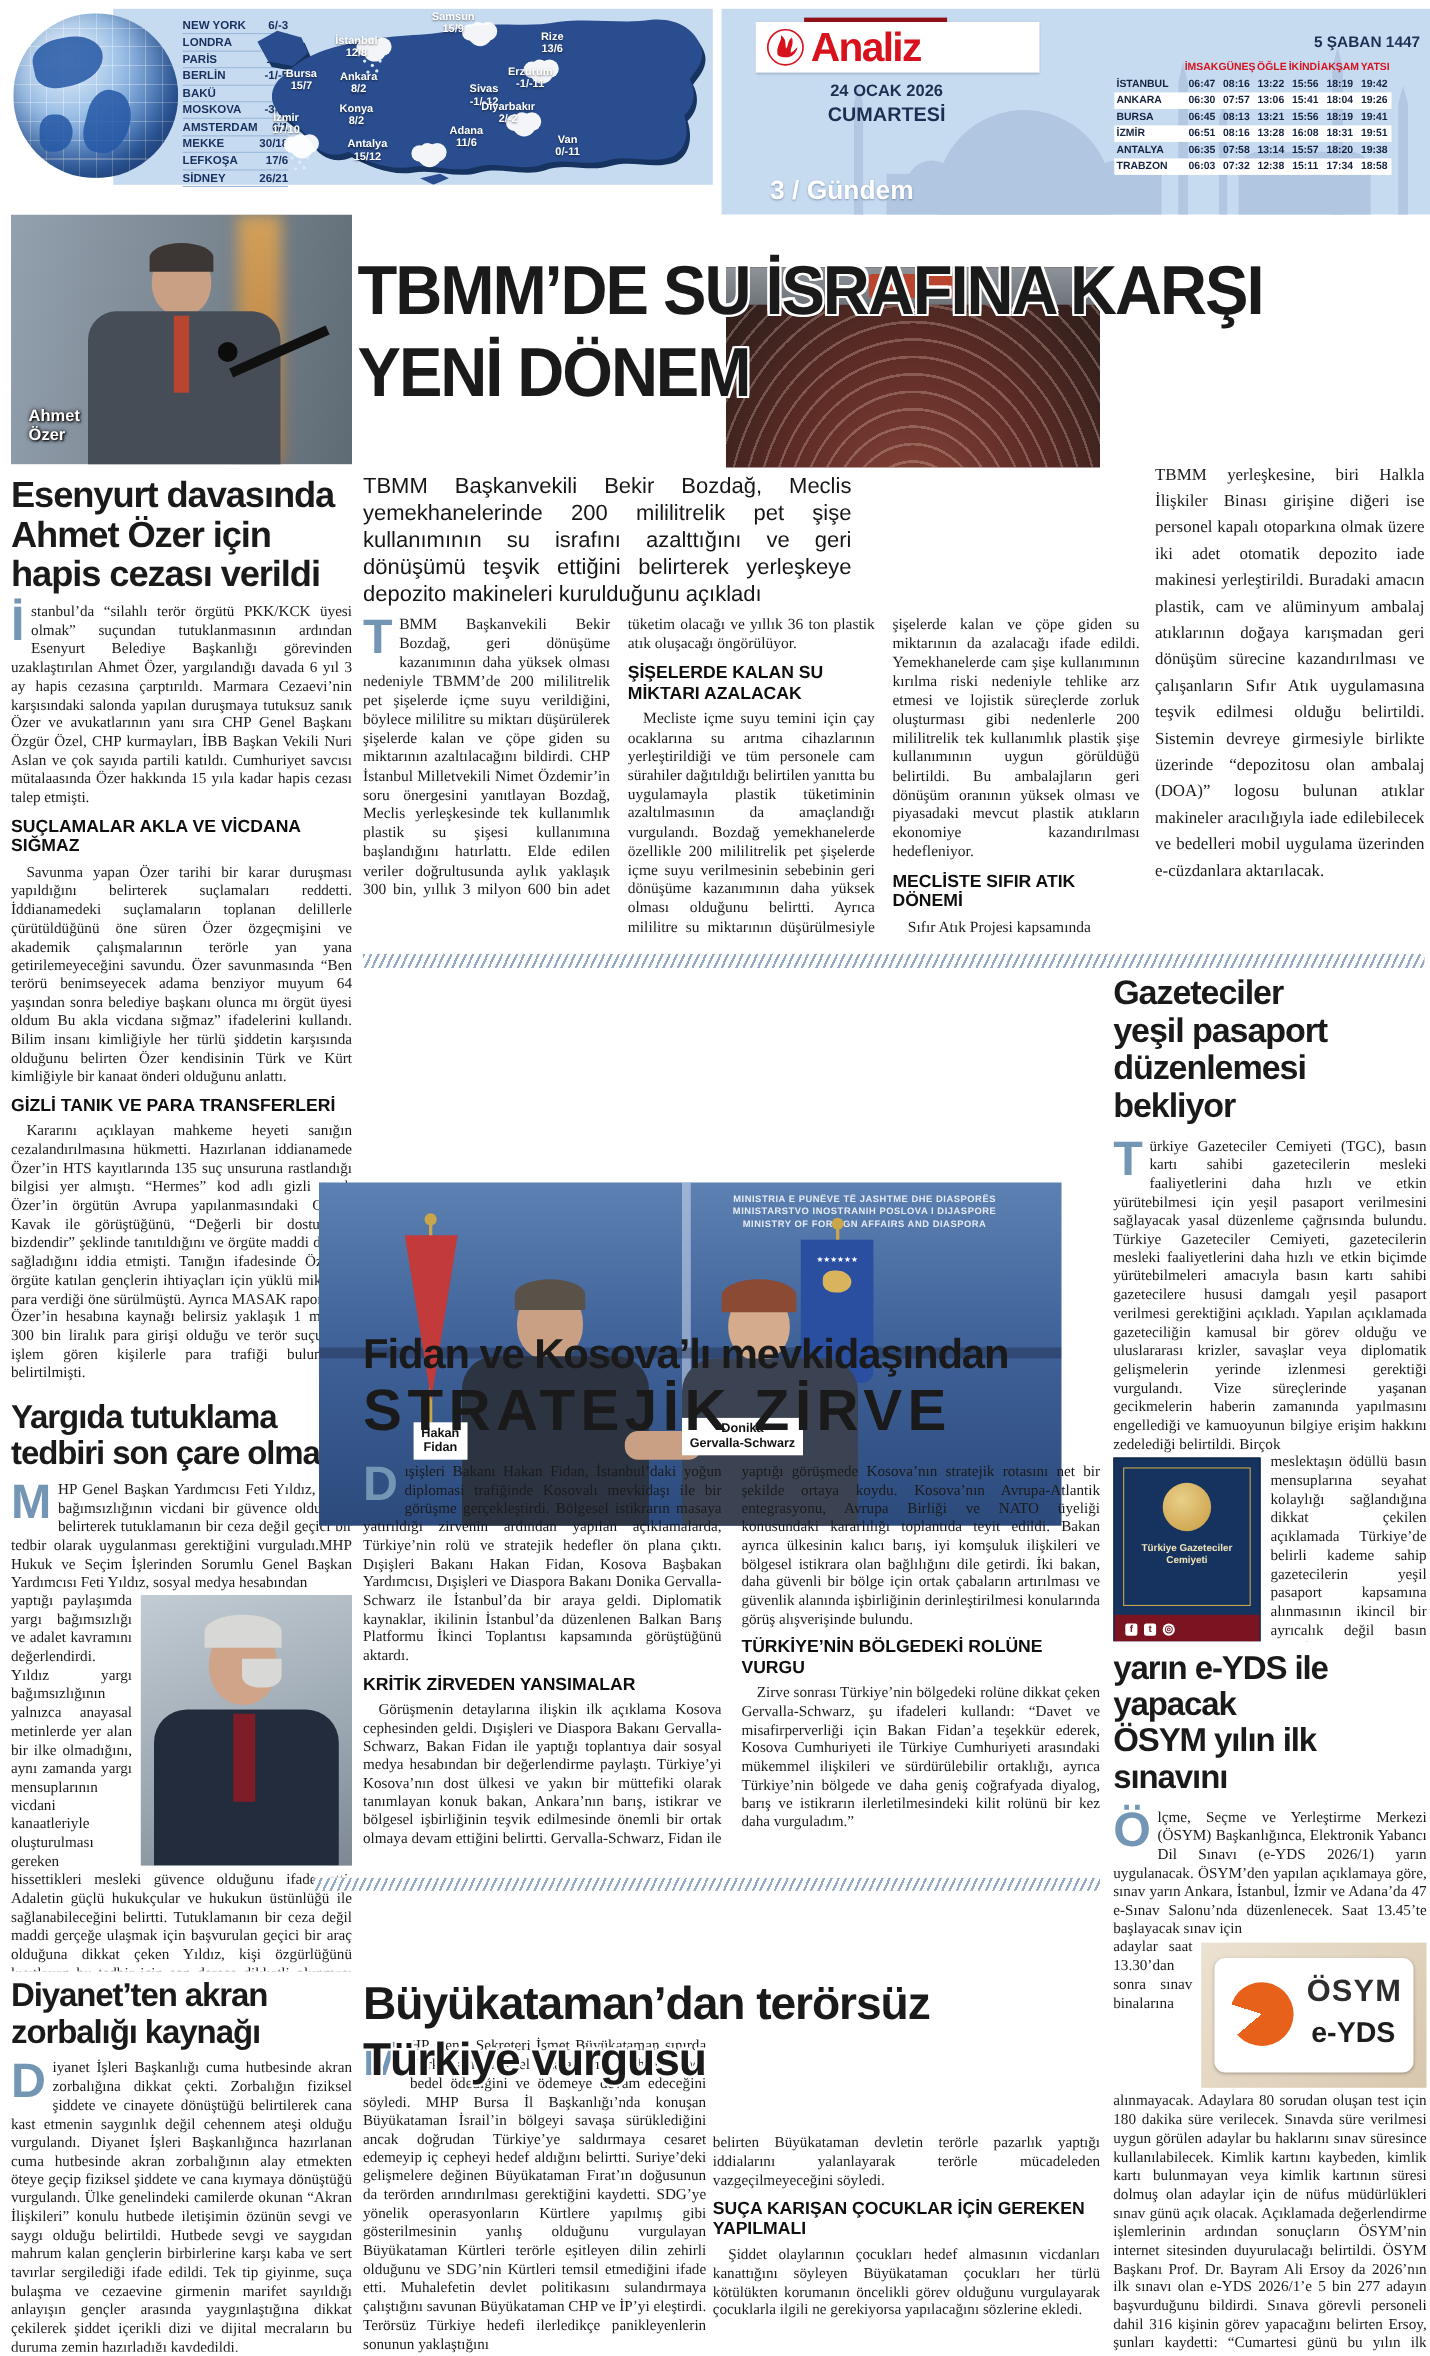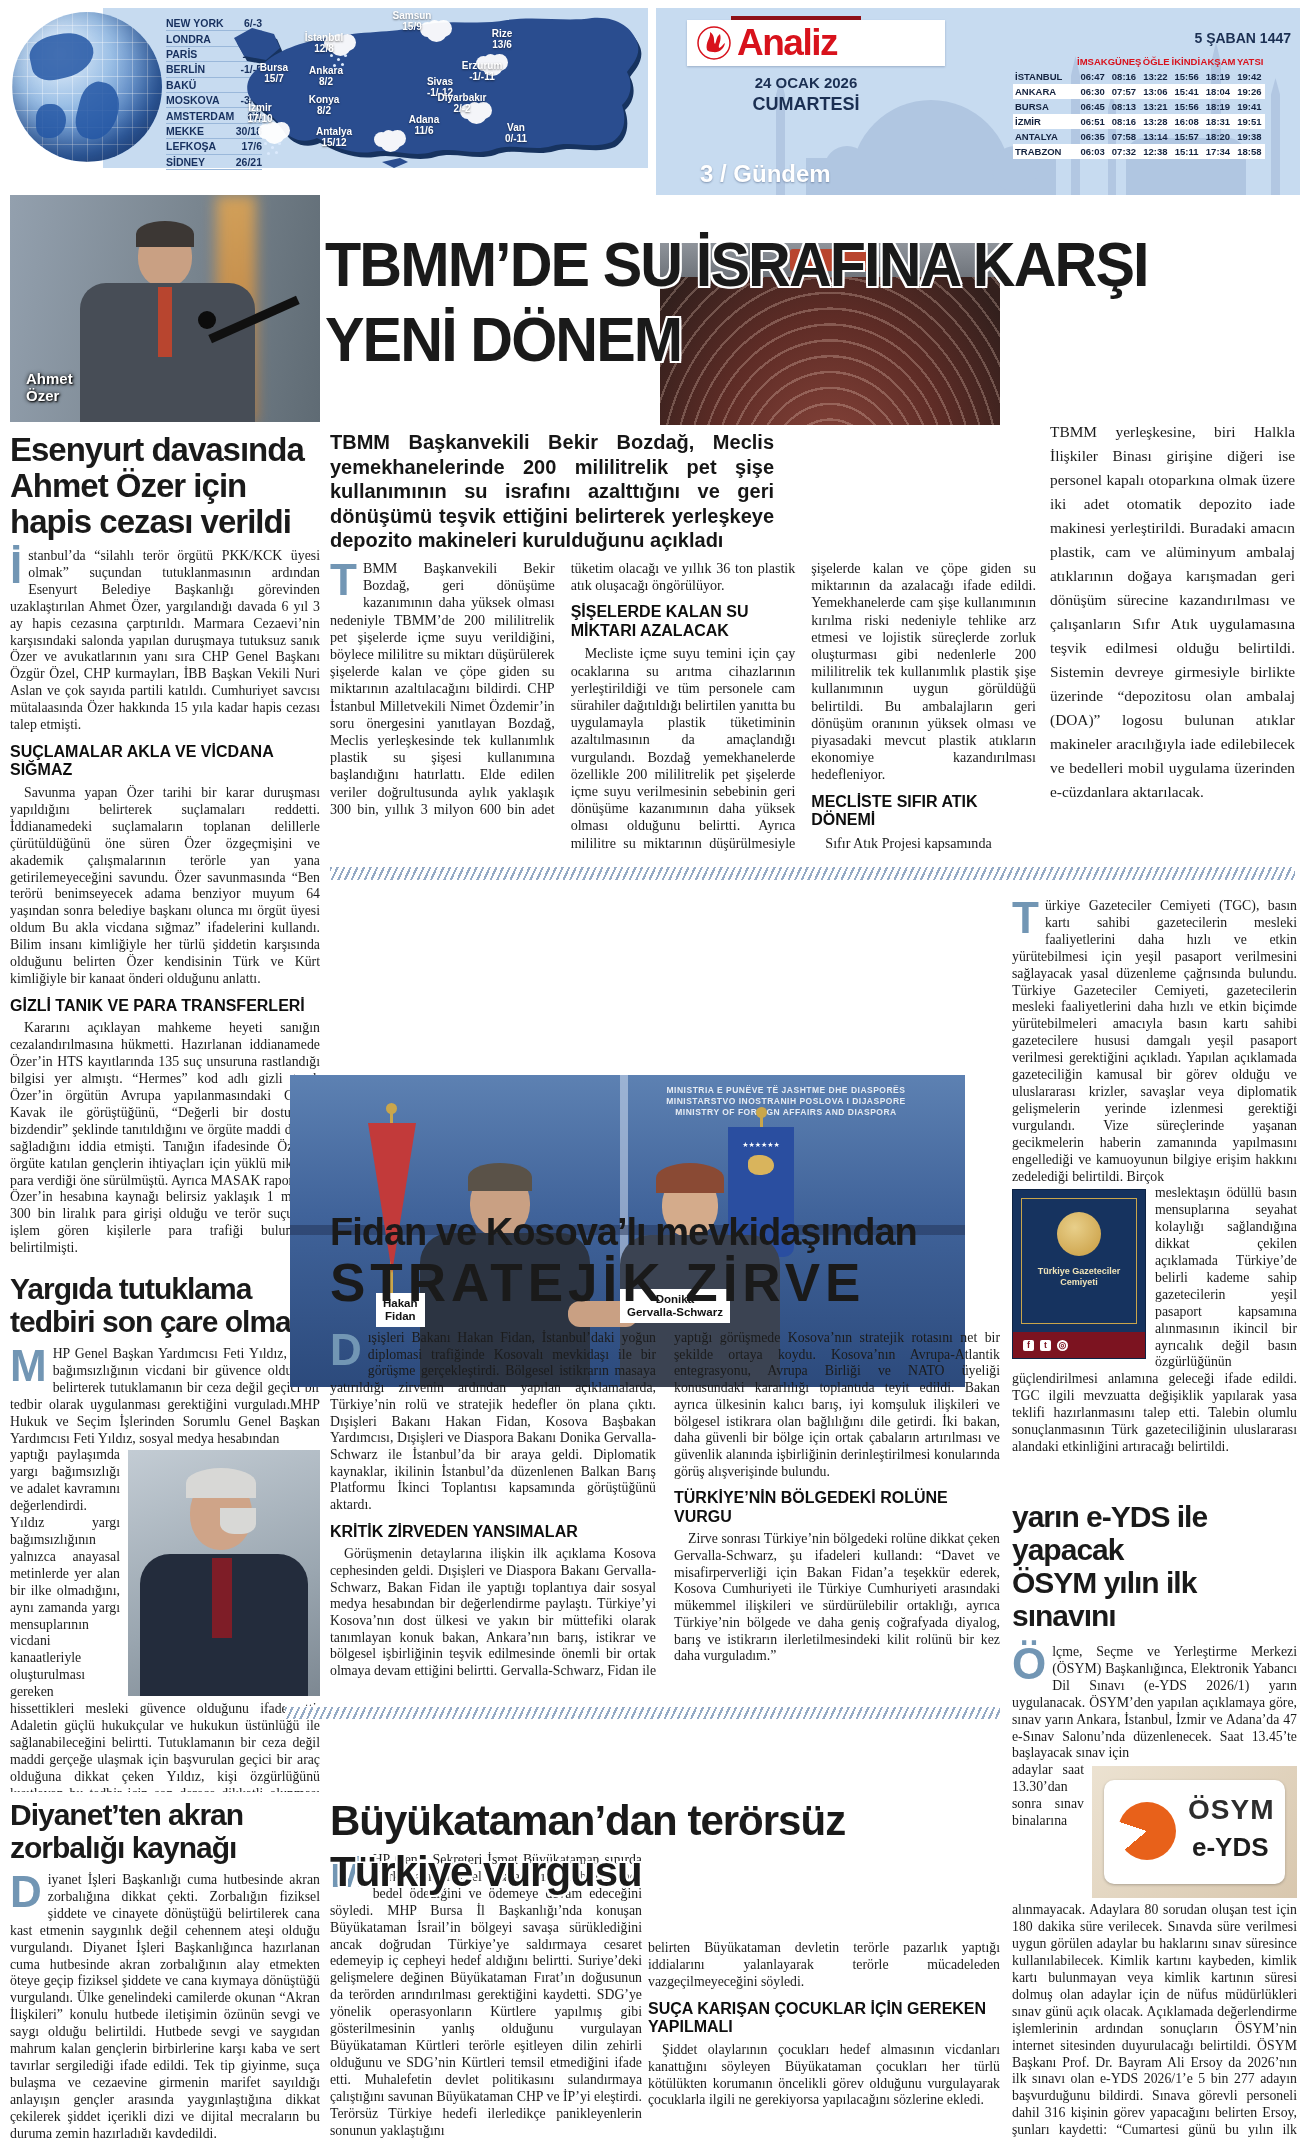--- a/index.html
+++ b/index.html
@@ -326,21 +326,21 @@
             background:radial-gradient(ellipse at 50% 125%, #8a463c 0%, #5e2c26 48%, #33201d 85%);">
   <div class="abs" style="left:0;top:0;width:100%;height:34px;background:linear-gradient(#8e939a,#6f747b)"></div>
   <div class="abs" style="left:0;top:34px;width:100%;height:148px;
        background:repeating-radial-gradient(ellipse at 50% 140%, rgba(235,205,190,.28) 0 2px, transparent 2px 13px)"></div>
   <div class="abs" style="left:130px;top:6px;width:80px;height:22px;background:#b9452e;border-radius:3px"></div>
 </div>
 <div class="abs outline" style="left:325px;top:228px;z-index:3;transform:scaleX(.94);transform-origin:left top">
   <div class="hl" style="font-size:63px;line-height:72px;letter-spacing:-2px;white-space:nowrap">TBMM’DE SU İSRAFINA KARŞI</div>
   <div class="hl" style="font-size:63px;line-height:78px;letter-spacing:-2px;white-space:nowrap">YENİ DÖNEM</div>
 </div>
-<div class="abs" style="left:330px;top:430px;width:444px;font-size:20px;line-height:24.5px;font-weight:700;color:#161616;text-align:justify">TBMM Başkanvekili Bekir Bozdağ, Meclis yemekhanelerinde 200 mililitrelik pet şişe kullanımının su israfını azalttığını ve geri dönüşümü teşvik ettiğini belirterek yerleşkeye depozito makineleri kurulduğunu açıkladı</div>
+<div class="abs" style="left:330px;top:430px;width:444px;font-size:20px;line-height:24.5px;font-weight:400;color:#161616;text-align:justify">TBMM Başkanvekili Bekir Bozdağ, Meclis yemekhanelerinde 200 mililitrelik pet şişe kullanımının su israfını azalttığını ve geri dönüşümü teşvik ettiğini belirterek yerleşkeye depozito makineleri kurulduğunu açıkladı</div>
 <div class="abs clip cols3" style="left:330px;top:560px;width:706px;height:306px;font-size:14.1px;line-height:17.2px">
   <p class="serif dropcap" style="margin:0;font-size:14.1px;line-height:17.2px">TBMM Başkanvekili Bekir Bozdağ, geri dönüşüme kazanımının daha yüksek olması nedeniyle TBMM’de 200 mililitrelik pet şişelerde içme suyu verildiğini, böylece mililitre su miktarı düşürülerek şişelerde kalan ve çöpe giden su miktarının azaltılacağını bildirdi. CHP İstanbul Milletvekili Nimet Özdemir’in soru önergesini yanıtlayan Bozdağ, Meclis yerleşkesinde tek kullanımlık plastik su şişesi kullanımına başlandığını hatırlattı. Elde edilen veriler doğrultusunda aylık yaklaşık 300 bin, yıllık 3 milyon 600 bin adet tüketim olacağı ve yıllık 36 ton plastik atık oluşacağı öngörülüyor.</p>
   <div class="sub">ŞİŞELERDE KALAN SU MİKTARI AZALACAK</div>
   <p class="serif" style="margin:0;text-indent:14px;font-size:14.1px;line-height:17.2px">Mecliste içme suyu temini için çay ocaklarına su arıtma cihazlarının yerleştirildiği ve tüm personele cam sürahiler dağıtıldığı belirtilen yanıtta bu uygulamayla plastik tüketiminin azaltılmasının da amaçlandığı vurgulandı. Bozdağ yemekhanelerde özellikle 200 mililitrelik pet şişelerde içme suyu verilmesinin sebebinin geri dönüşüme kazanımının daha yüksek olması olduğunu belirtti. Ayrıca mililitre su miktarının düşürülmesiyle şişelerde kalan ve çöpe giden su miktarının da azalacağı ifade edildi. Yemekhanelerde cam şişe kullanımının kırılma riski nedeniyle tehlike arz etmesi ve lojistik süreçlerde zorluk oluşturması gibi nedenlerle 200 mililitrelik tek kullanımlık plastik şişe kullanımının uygun görüldüğü belirtildi. Bu ambalajların geri dönüşüm oranının yüksek olması ve piyasadaki mevcut plastik atıkların ekonomiye kazandırılması hedefleniyor.</p>
   <div class="sub">MECLİSTE SIFIR ATIK DÖNEMİ</div>
   <p class="serif" style="margin:0;text-indent:14px;font-size:14.1px;line-height:17.2px">Sıfır Atık Projesi kapsamında</p>
 </div>
 <div class="abs clip serif" style="left:1050px;top:420px;width:245px;height:436px;font-size:15.4px;line-height:24px">TBMM yerleşkesine, biri Halkla İlişkiler Binası girişine diğeri ise personel kapalı otoparkına olmak üzere iki adet otomatik depozito iade makinesi yerleştirildi. Buradaki amacın plastik, cam ve alüminyum ambalaj atıklarının doğaya karışmadan geri dönüşüm sürecine kazandırılması ve çalışanların Sıfır Atık uygulamasına teşvik edilmesi olduğu belirtildi. Sistemin devreye girmesiyle birlikte üzerinde “depozitosu olan ambalaj (DOA)” logosu bulunan atıklar makineler aracılığıyla iade edilebilecek ve bedelleri mobil uygulama üzerinden e-cüzdanlara aktarılacak.</div>
 
 <div class="abs hatch" style="left:330px;top:866px;width:965px;height:13px"></div>
@@ -404,20 +404,25 @@
   <div class="hl" style="font-size:42px;line-height:52px;font-weight:700">Türkiye vurgusu</div>
 </div>
 <div class="abs clip serif body-s dropcap" style="left:330px;top:1852px;width:312px;height:288px">MHP Genel Sekreteri İsmet Büyükataman sınırda Türk bayrağına el uzatanların tarih boyunca bedel ödediğini ve ödemeye devam edeceğini söyledi. MHP Bursa İl Başkanlığı’nda konuşan Büyükataman İsrail’in bölgeyi savaşa sürüklediğini ancak doğrudan Türkiye’ye saldırmaya cesaret edemeyip iç cepheyi hedef aldığını belirtti. Suriye’deki gelişmelere değinen Büyükataman Fırat’ın doğusunun da terörden arındırılması gerektiğini kaydetti. SDG’ye yönelik operasyonların Kürtlere yapılmış gibi gösterilmesinin yanlış olduğunu vurgulayan Büyükataman Kürtleri terörle eşitleyen dilin zehirli olduğunu ve SDG’nin Kürtleri temsil etmediğini ifade etti. Muhalefetin devlet politikasını sulandırmaya çalıştığını savunan Büyükataman CHP ve İP’yi eleştirdi. Terörsüz Türkiye hedefi ilerledikçe panikleyenlerin sonunun yaklaştığını</div>
 <div class="abs clip" style="left:648px;top:1940px;width:352px;height:200px">
   <p class="serif body-s" style="margin:0">belirten Büyükataman devletin terörle pazarlık yaptığı iddialarını yalanlayarak terörle mücadeleden vazgeçilmeyeceğini söyledi.</p>
   <div class="sub">SUÇA KARIŞAN ÇOCUKLAR İÇİN GEREKEN YAPILMALI</div>
   <p class="serif body-s" style="margin:0;text-indent:14px">Şiddet olaylarının çocukları hedef almasının vicdanları kanattığını söyleyen Büyükataman çocukları her türlü kötülükten korumanın öncelikli görev olduğunu vurgulayarak çocuklarla ilgili ne gerekiyorsa yapılacağını sözlerine ekledi.</p>
 </div>
 
 <div class="abs clip" style="left:1012px;top:886px;width:285px;height:606px">
+  <div class="hl" style="font-size:31px;line-height:34px;font-weight:700">
+    <div>Gazeteciler</div>
+    <div>yeşil pasaport</div>
+    <div>düzenlemesi bekliyor</div>
+  </div>
   <p class="serif body-s dropcap" style="margin:12px 0 0">Türkiye Gazeteciler Cemiyeti (TGC), basın kartı sahibi gazetecilerin mesleki faaliyetlerini daha hızlı ve etkin yürütebilmesi için yeşil pasaport verilmesini sağlayacak yasal düzenleme çağrısında bulundu. Türkiye Gazeteciler Cemiyeti, gazetecilerin mesleki faaliyetlerini daha hızlı ve etkin biçimde yürütebilmeleri amacıyla basın kartı sahibi gazetecilere hususi damgalı yeşil pasaport verilmesi gerektiğini açıkladı. Yapılan açıklamada gazeteciliğin kamusal bir görev olduğu ve uluslararası krizler, savaşlar veya diplomatik gelişmelerin yerinde izlenmesi gerektiği vurgulandı. Vize süreçlerinde yaşanan gecikmelerin haberin zamanında yapılmasını engellediği ve kamuoyunun bilgiye erişim hakkını zedelediği belirtildi. Birçok</p>
   <div>
     <div class="photo" style="float:left;width:132px;height:168px;margin:4px 9px 2px 0;background:#16335f;border:1px solid #0d2344">
       <div class="abs" style="left:8px;top:8px;right:8px;bottom:34px;border:1px solid #caa64b"></div>
       <div class="abs" style="left:44px;top:22px;width:44px;height:44px;border-radius:50%;background:radial-gradient(circle at 40% 35%,#e8cf8a,#c89b3f)"></div>
       <div class="abs" style="left:10px;top:76px;width:112px;text-align:center;color:#efe3b8;font-size:9px;line-height:11px;font-weight:bold">Türkiye Gazeteciler Cemiyeti</div>
       <div class="abs" style="left:0;bottom:0;width:132px;height:26px;background:#7c1320;display:flex;align-items:center;gap:6px;padding-left:10px">
         <span style="width:11px;height:11px;background:#fff;color:#7c1320;font-size:9px;font-weight:bold;text-align:center;line-height:11px;border-radius:2px">f</span>
         <span style="width:11px;height:11px;background:#fff;color:#7c1320;font-size:9px;font-weight:bold;text-align:center;line-height:11px;border-radius:2px">t</span>
         <span style="width:11px;height:11px;background:#fff;color:#7c1320;font-size:9px;font-weight:bold;text-align:center;line-height:11px;border-radius:6px">◎</span>

